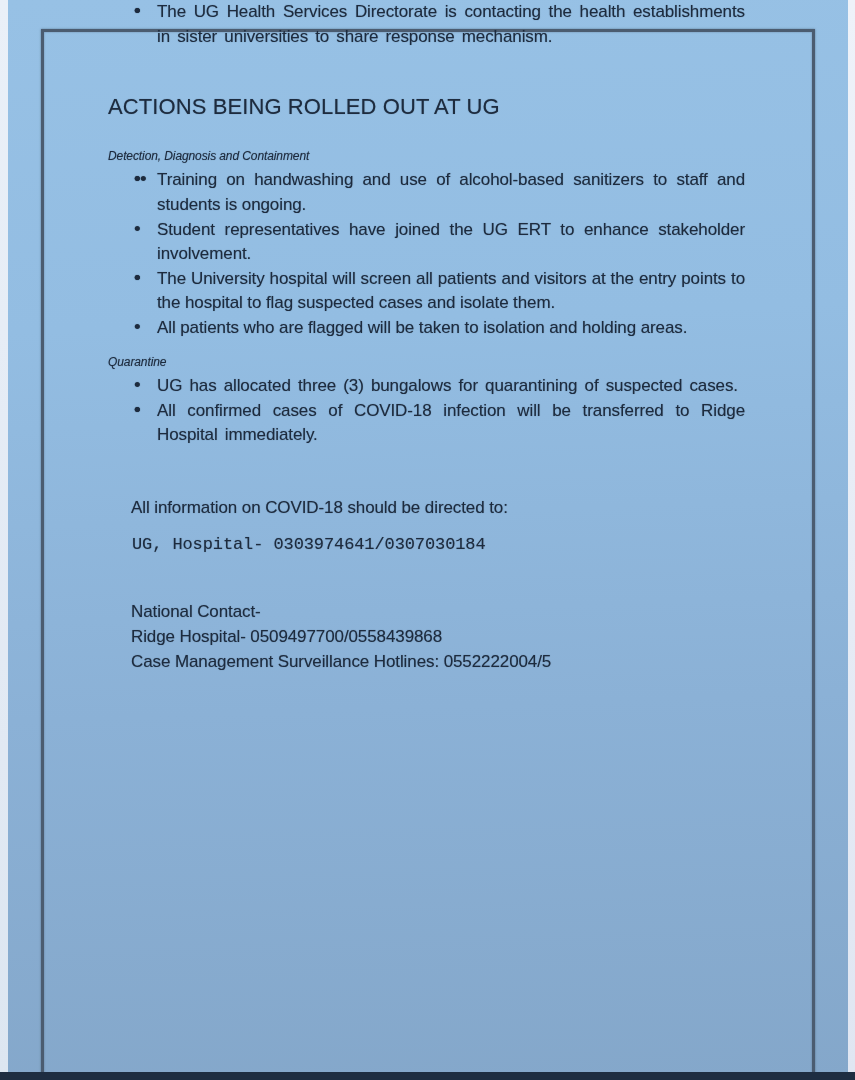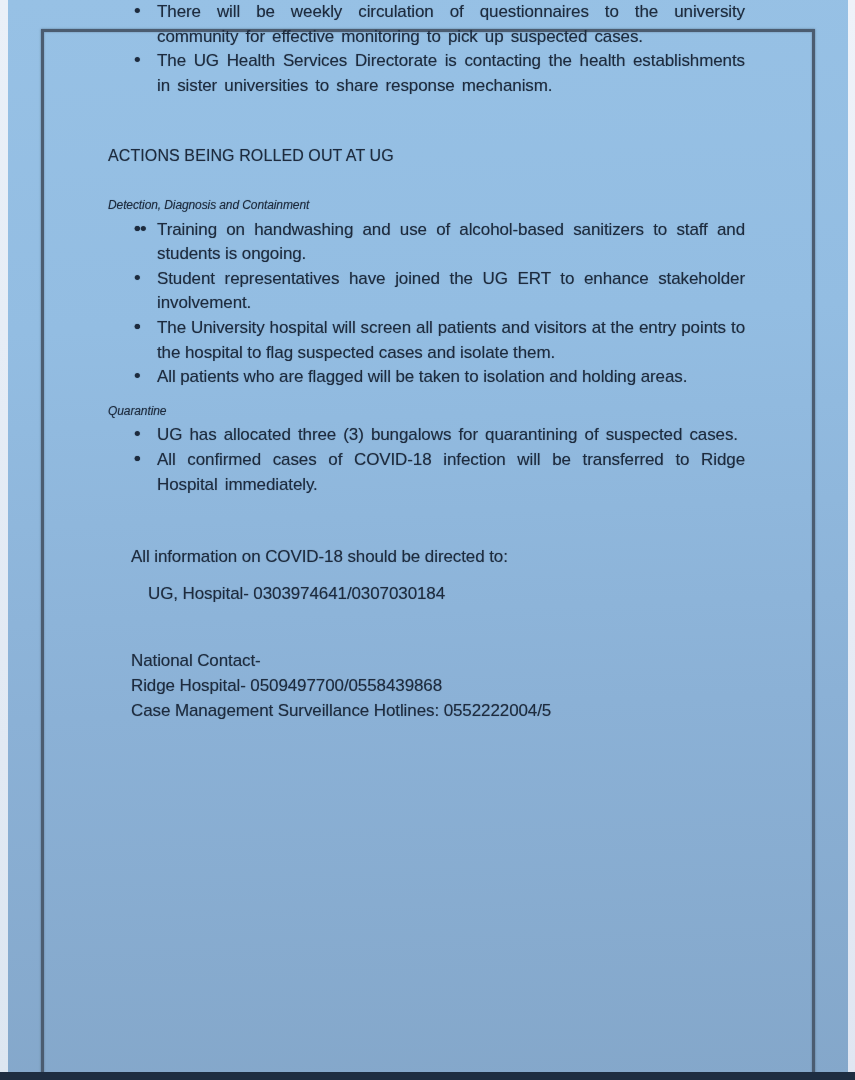--- a/index.html
+++ b/index.html
@@ -32,47 +32,46 @@
     text-shadow:0 0 1px rgba(23,35,52,0.45);
   }
   ul.bullets { list-style:none; margin:0; padding:0; }
   ul.bullets li { position:relative; padding-left:49px; text-align:justify; }
   .dot { position:absolute; left:26px; top:-1px; font-size:19px; }
   .dot::after { content:""; }
   .stretch { word-spacing:2.5px; }
   .indent-first { text-indent:6px; }
   .intro-list { margin-top:96px; }
   .section-heading {
-    margin:46px 0 0 0; font-size:16px; font-weight:400; letter-spacing:0.1px;
+    margin:46px 0 0 0; font-size:22px; font-weight:400; letter-spacing:0.1px;
   }
   .sub-heading {
     margin:24px 0 0 0; font-size:12px; font-weight:400; font-style:italic;
   }
   .detection-list { margin-top:17px; }
   .quarantine-title { margin-top:9px; }
   .quarantine-list { margin-top:16px; }
   .contact-directive { margin:48px 0 0 23px; }
-  .contact-ug { margin:12px 0 0 40px; }
+  .contact-ug { margin:12px 0 0 24px;font-family:Liberation Mono, monospace; }
   .contact-national { margin:42px 0 0 23px; line-height:25px; }
   .contact-national p { margin:0; }
 </style>
 </head>
 <body>
 
 <div class="page">
   <div class="edge-strip-left"></div>
   <div class="edge-strip-right"></div>
   <div class="frame-border"></div>
 
   <div class="content">
 
     <ul class="bullets stretch intro-list">
       <li>
         <span class="dot">•</span>
-        <span>There will be weekly circulation of questionnaires to the university community for effective monitoring to pick up suspected cases.</span>
       </li>
       <li>
         <span class="dot">•</span>
         <span>The UG Health Services Directorate is contacting the health establishments in sister universities to share response mechanism.</span>
       </li>
     </ul>
 
     <h2 class="section-heading">ACTIONS BEING ROLLED OUT AT UG</h2>
 
     <h3 class="sub-heading">Detection, Diagnosis and Containment</h3>

